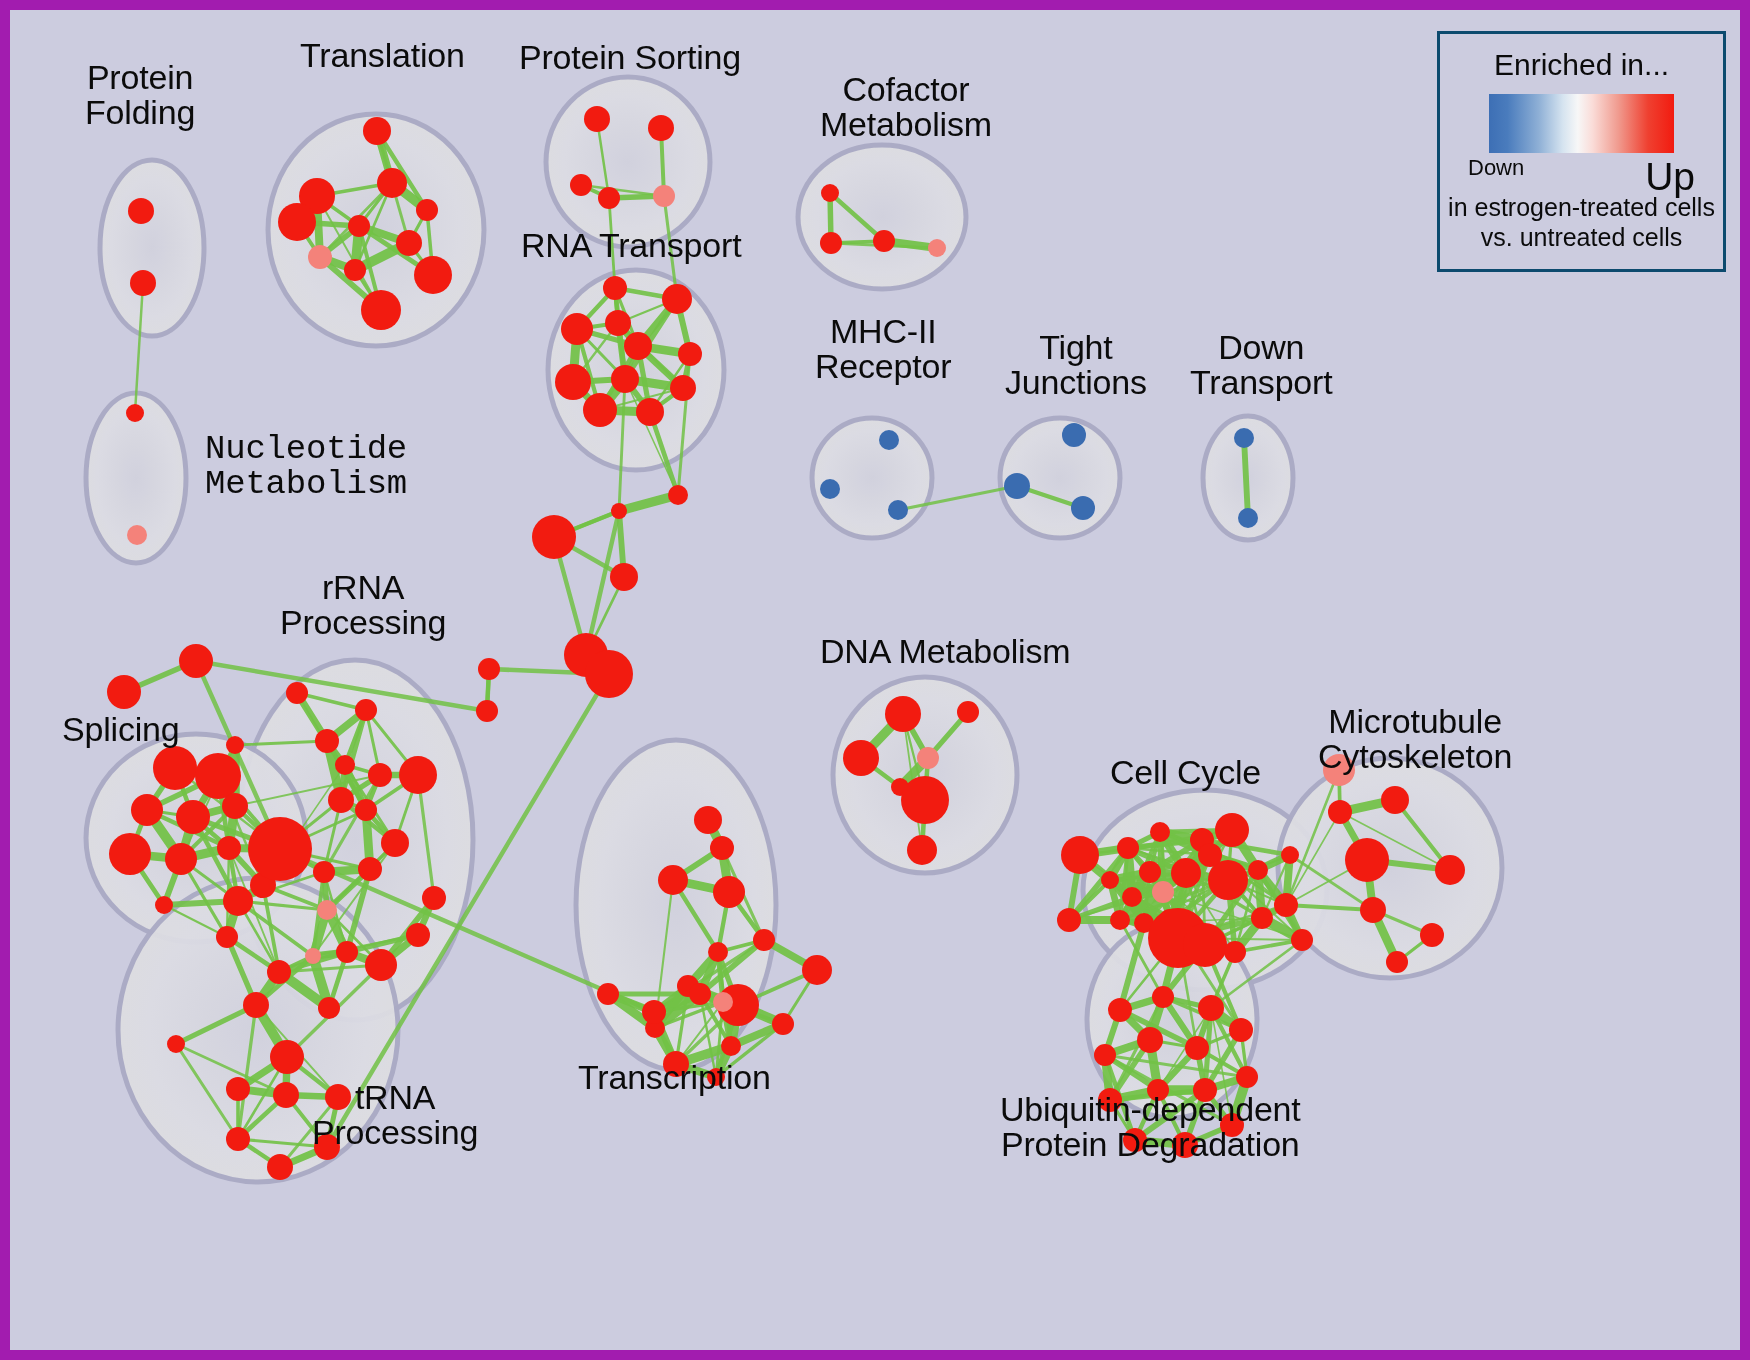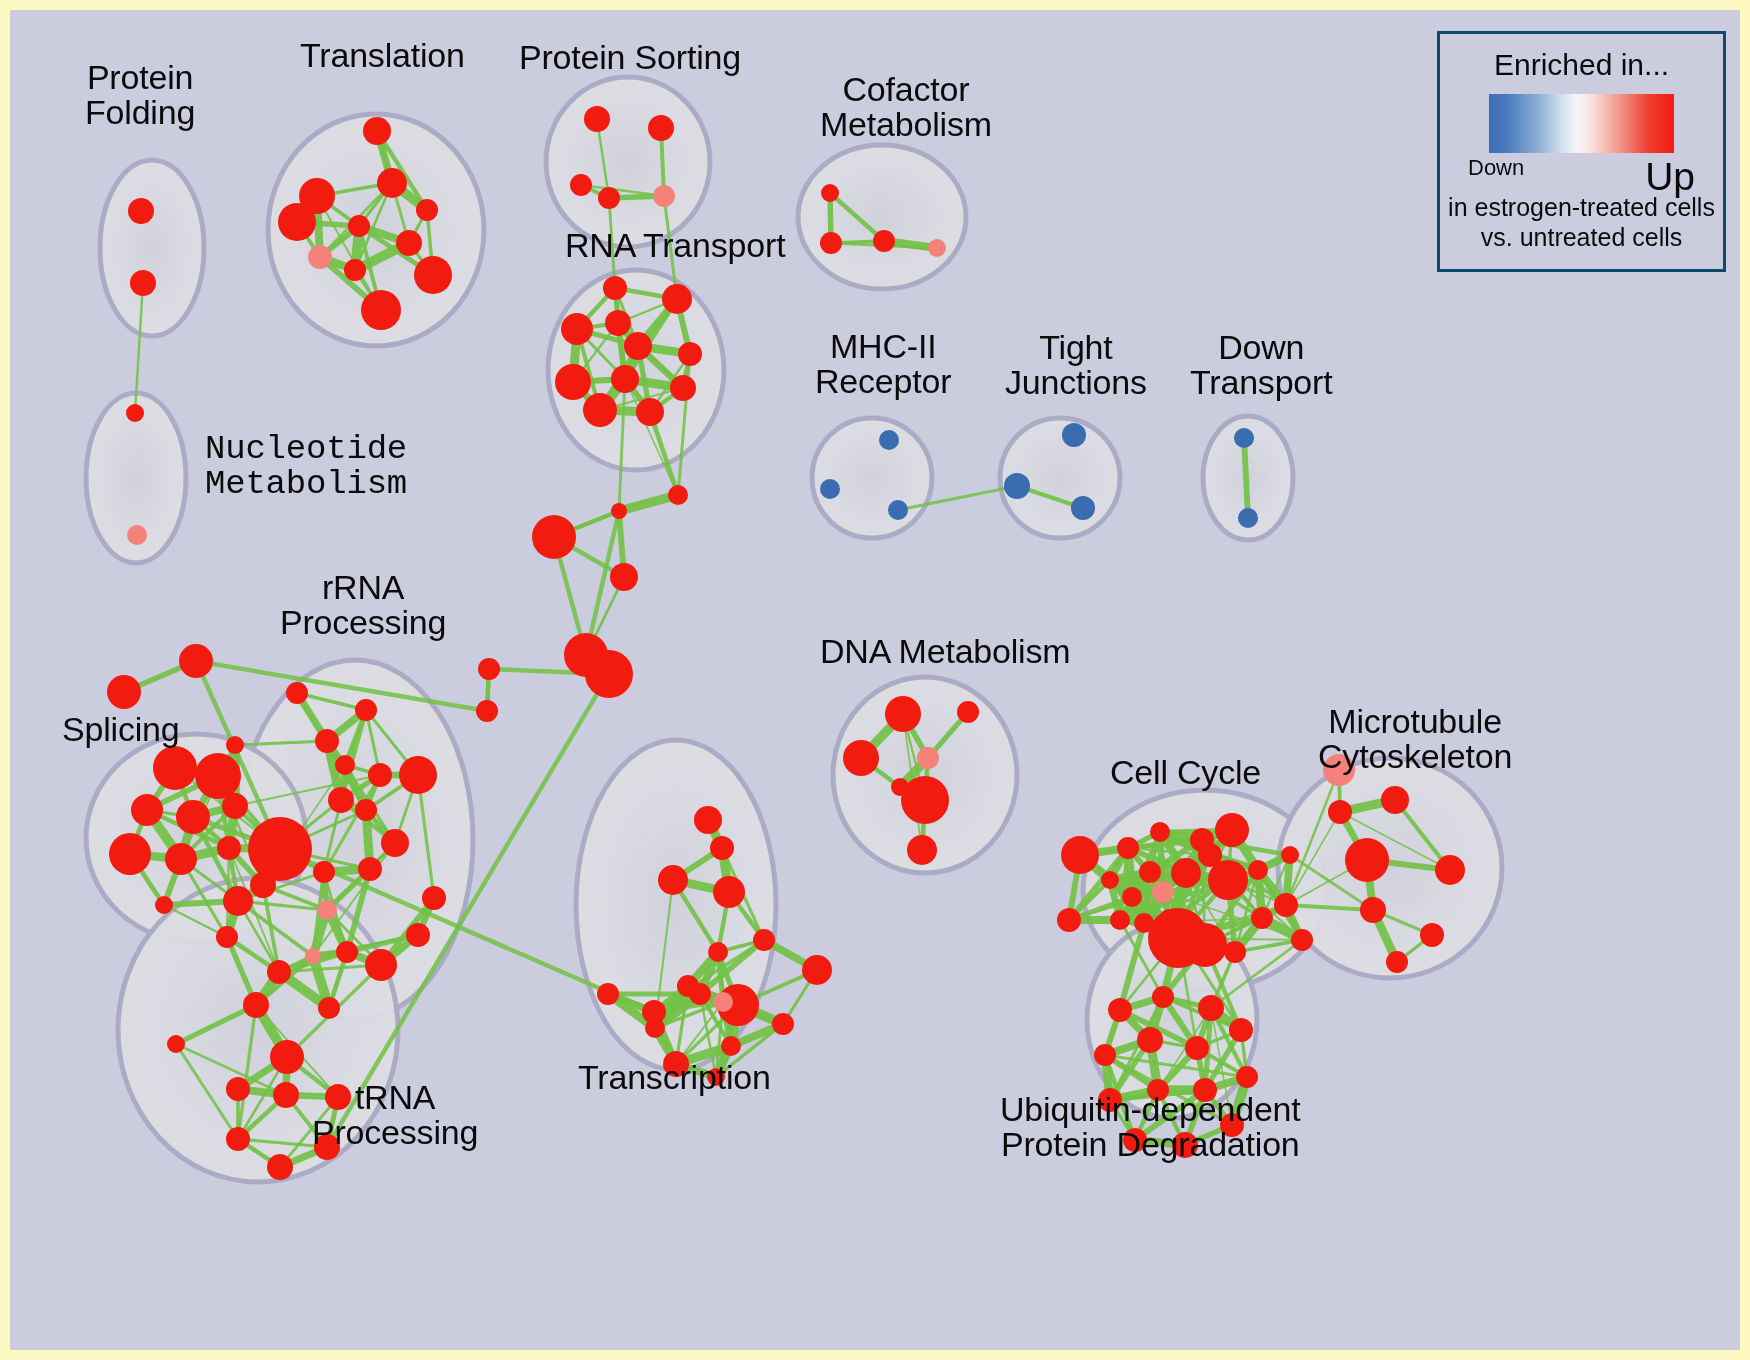--- a/index.html
+++ b/index.html
@@ -1,21 +1,21 @@
 <!DOCTYPE html>
 <html><head>
 <meta charset="utf-8">
 <title>Enrichment Map Network</title>
 <style>
   html,body{margin:0;padding:0;background:#ffffff;}
   body{font-family:"Liberation Sans",sans-serif;}
   #stage{
     position:relative;
     width:1750px;height:1360px;
-    background:#fef9c3;
+    background:#a21caf;
     overflow:hidden;
   }
   #canvas-bg{
     position:absolute;
     left:10px;top:10px;
     width:1730px;height:1340px;
     background:#ccccdf;
   }
   svg#net{
     position:absolute;left:0;top:0;
@@ -766,24 +766,24 @@
       </g>
   </svg>
 
   <div id="label-layer">
       <div class="cluster-label" style="left: 85px; top: 60px;">Protein
 Folding</div>
       <div class="cluster-label" style="left: 300px; top: 38px;">Translation</div>
       <div class="cluster-label" style="left: 205px; top: 432px; font-family: Liberation Mono, monospace;">Nucleotide
 Metabolism</div>
       <div class="cluster-label" style="left: 519px; top: 40px;">Protein Sorting</div>
-      <div class="cluster-label" style="left: 521px; top: 228px; margin-left: 44px;">RNA Transport</div>
+      <div class="cluster-label" style="left: 521px; top: 228px;">RNA Transport</div>
       <div class="cluster-label" style="left: 820px; top: 72px;">Cofactor
 Metabolism</div>
-      <div class="cluster-label" style="left: 815px; top: 329px; text-align: center;">MHC-II
+      <div class="cluster-label" style="left: 815px; top: 314px; text-align: center;">MHC-II
 Receptor</div>
       <div class="cluster-label" style="left: 1005px; top: 330px;">Tight
 Junctions</div>
       <div class="cluster-label" style="left: 1190px; top: 330px;">Down
 Transport</div>
       <div class="cluster-label" style="left: 272px; top: 570px; margin-left: 8px;">rRNA
 Processing</div>
       <div class="cluster-label" style="left: 62px; top: 712px;">Splicing</div>
       <div class="cluster-label" style="left: 312px; top: 1080px;">tRNA
 Processing</div>

